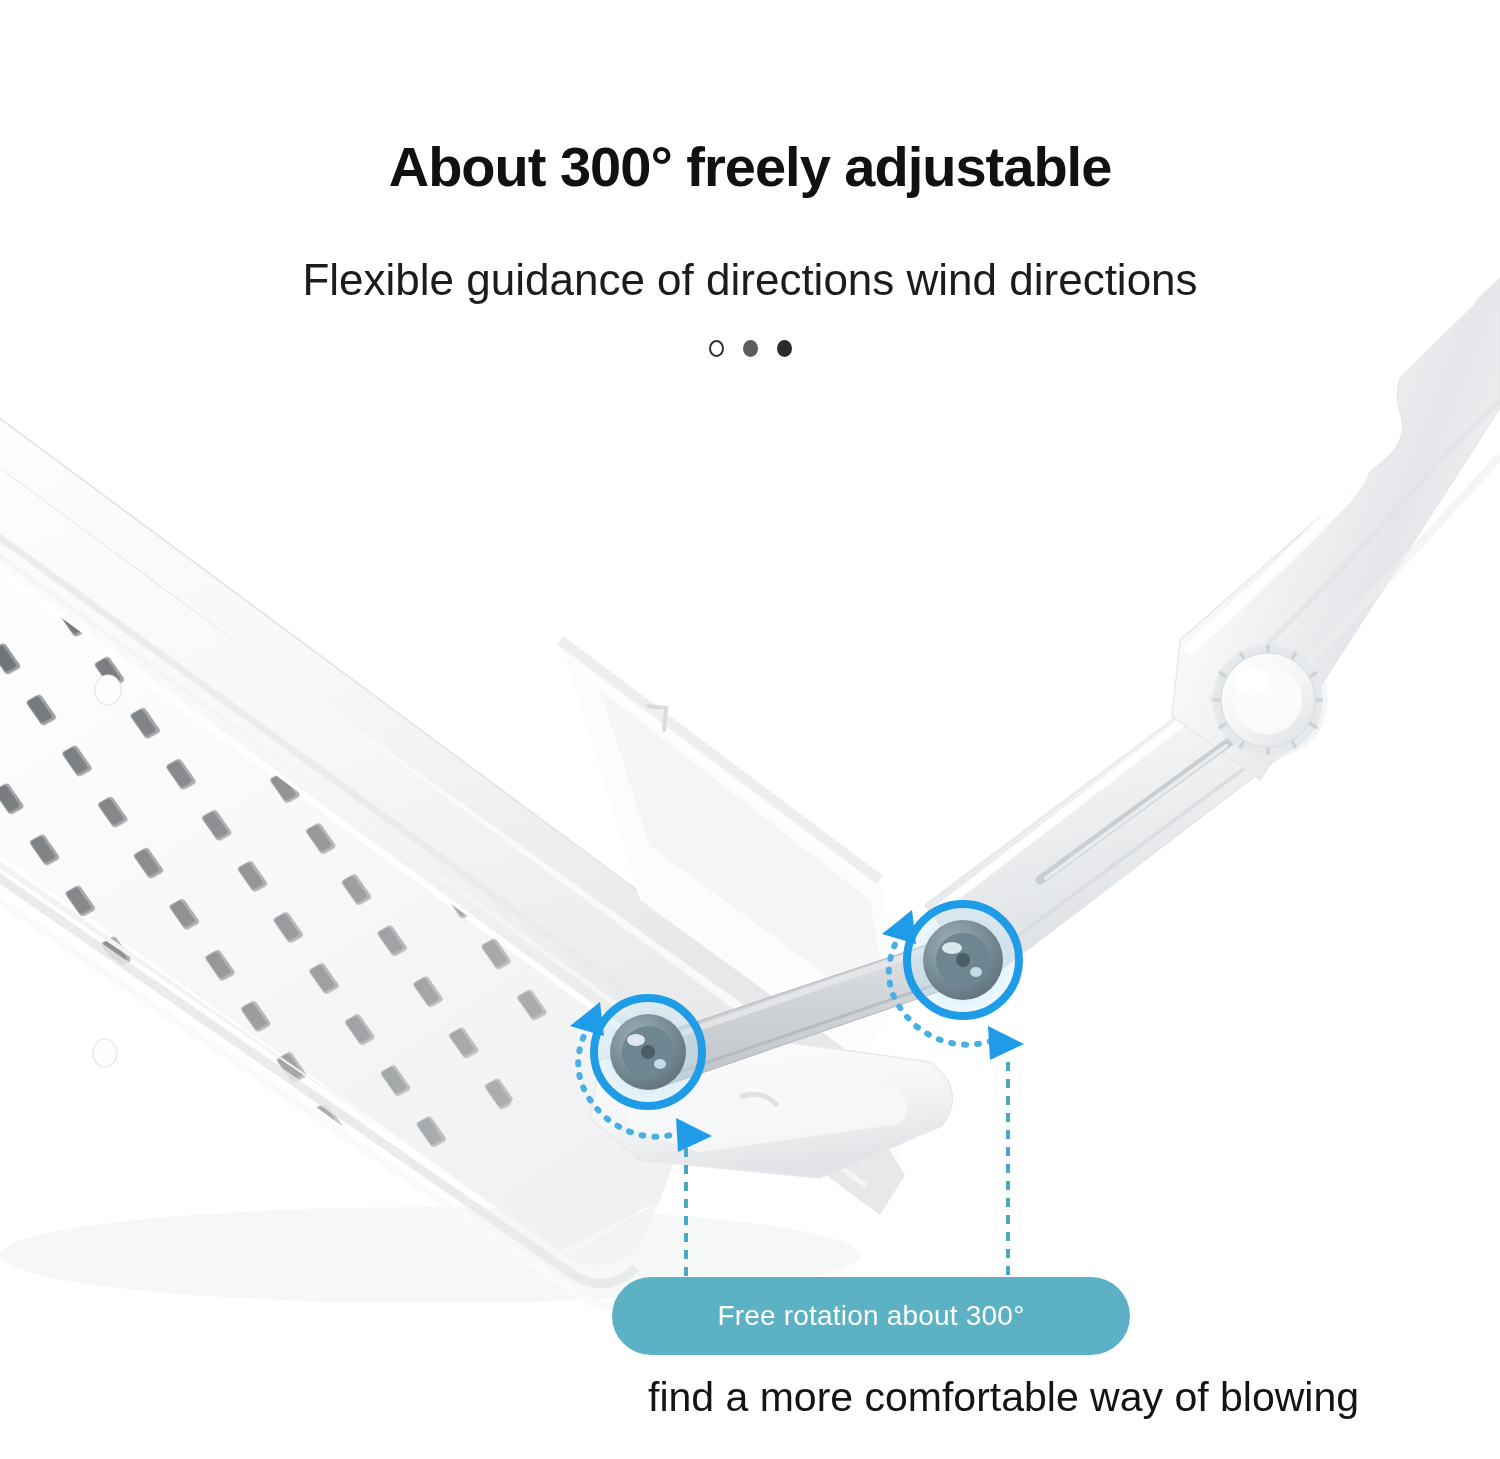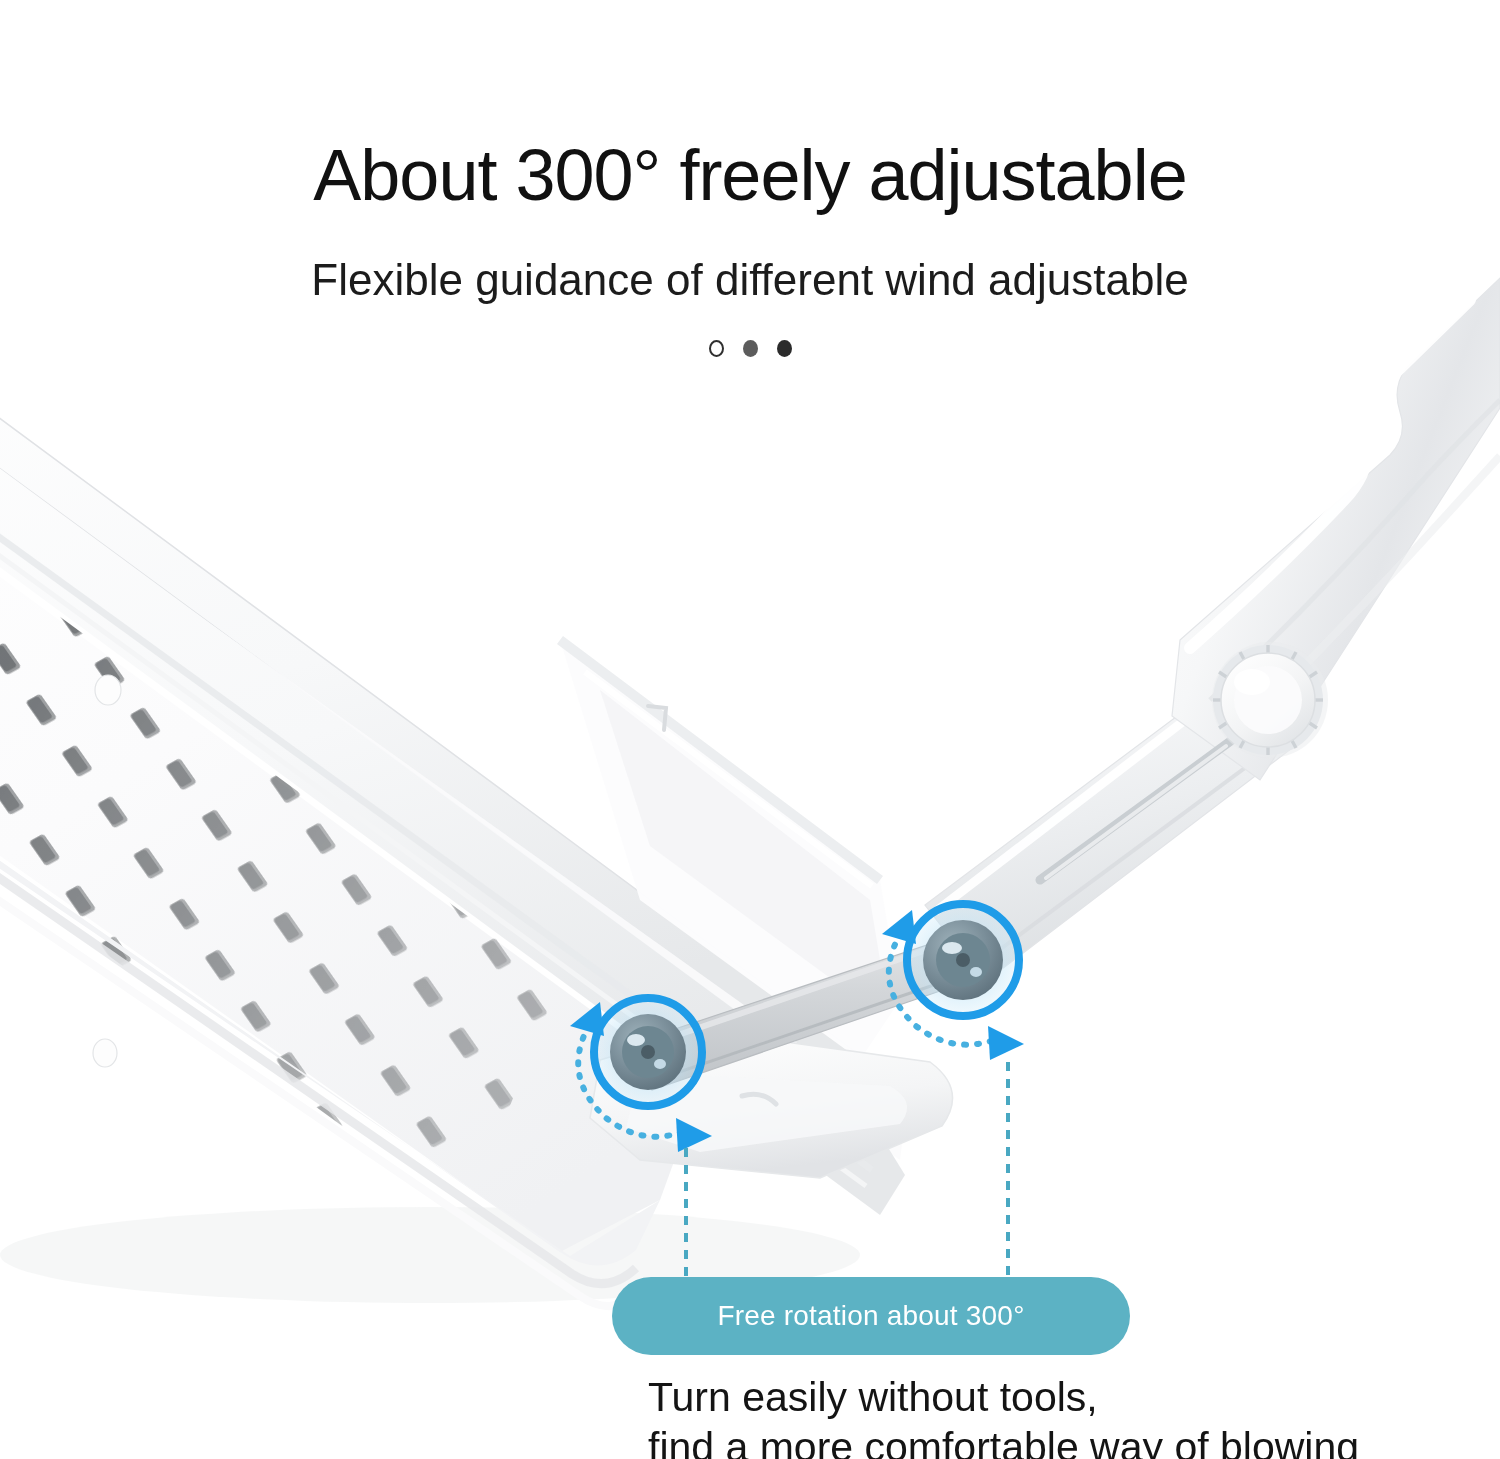--- a/index.html
+++ b/index.html
@@ -16,22 +16,22 @@
     font-family: "Liberation Sans", "DejaVu Sans", sans-serif;
   }
 
   
   .headline {
     position: absolute;
     left: 0;
     top: 138px;
     width: 1500px;
     text-align: center;
-    font-size: 72px;
-    font-weight: 400;
+    font-size: 56px;
+    font-weight: 700;
     letter-spacing: -1px;
     color: #111111;
     line-height: 1.05;
     white-space: nowrap;
     z-index: 40;
   }
   .subheadline {
     position: absolute;
     left: 0;
     top: 256px;
@@ -312,30 +312,29 @@
         <polygon points="988,1026 1024,1044 990,1060" fill="#1f9ce8"></polygon>
       </g>
 
       <line x1="686" y1="1148" x2="686" y2="1282" stroke="#49a8c2" stroke-width="4" stroke-dasharray="9 8"></line>
       <line x1="1008" y1="1062" x2="1008" y2="1282" stroke="#49a8c2" stroke-width="4" stroke-dasharray="9 8"></line>
     </svg>
   </div>
 
   <div class="headline">About 300° freely adjustable</div>
 
-  <div class="subheadline">Flexible guidance of different wind adjustable</div>
+  <div class="subheadline">Flexible guidance of directions wind directions</div>
 
   <div class="dots">
     <div class="dot hollow"></div>
     <div class="dot gray"></div>
     <div class="dot dark"></div>
   </div>
 
   <div class="callout-badge">
     <span>Free rotation about 300°</span>
   </div>
 
   <div class="caption">
-    <div>Turn easily without tools,</div>
     <div>find a more comfortable way of blowing</div>
   </div>
 
 </div>
 
 </body></html>

